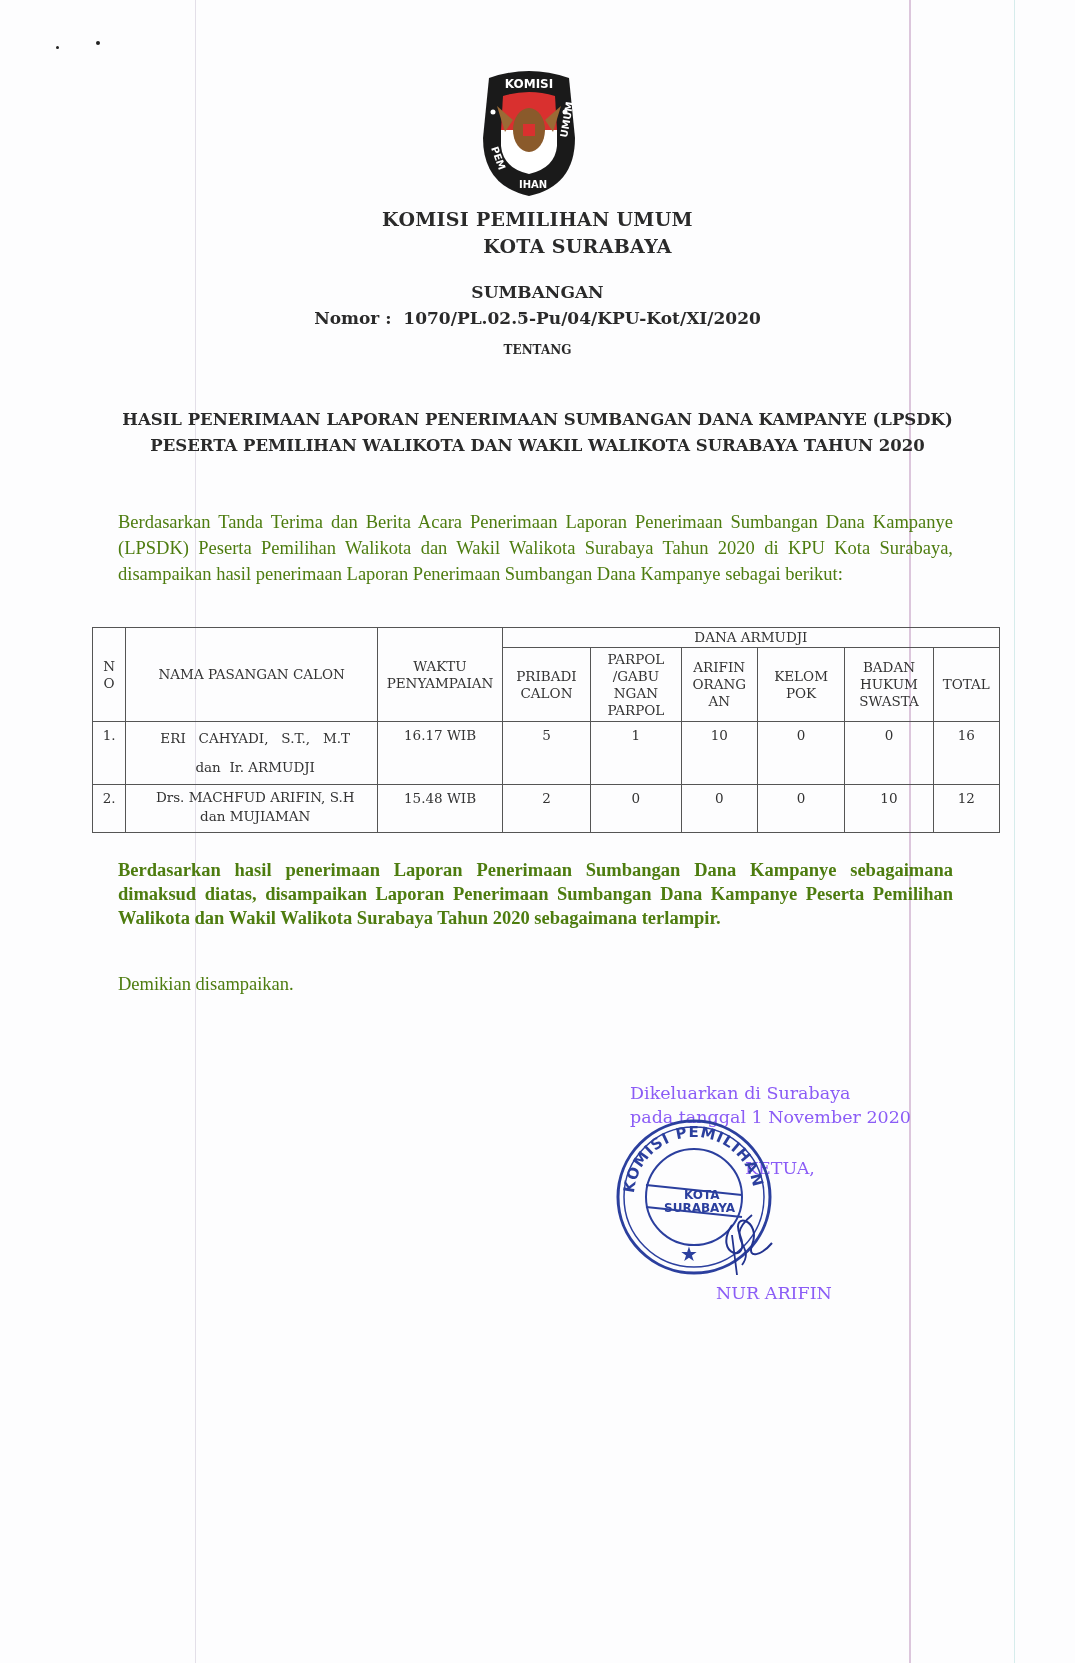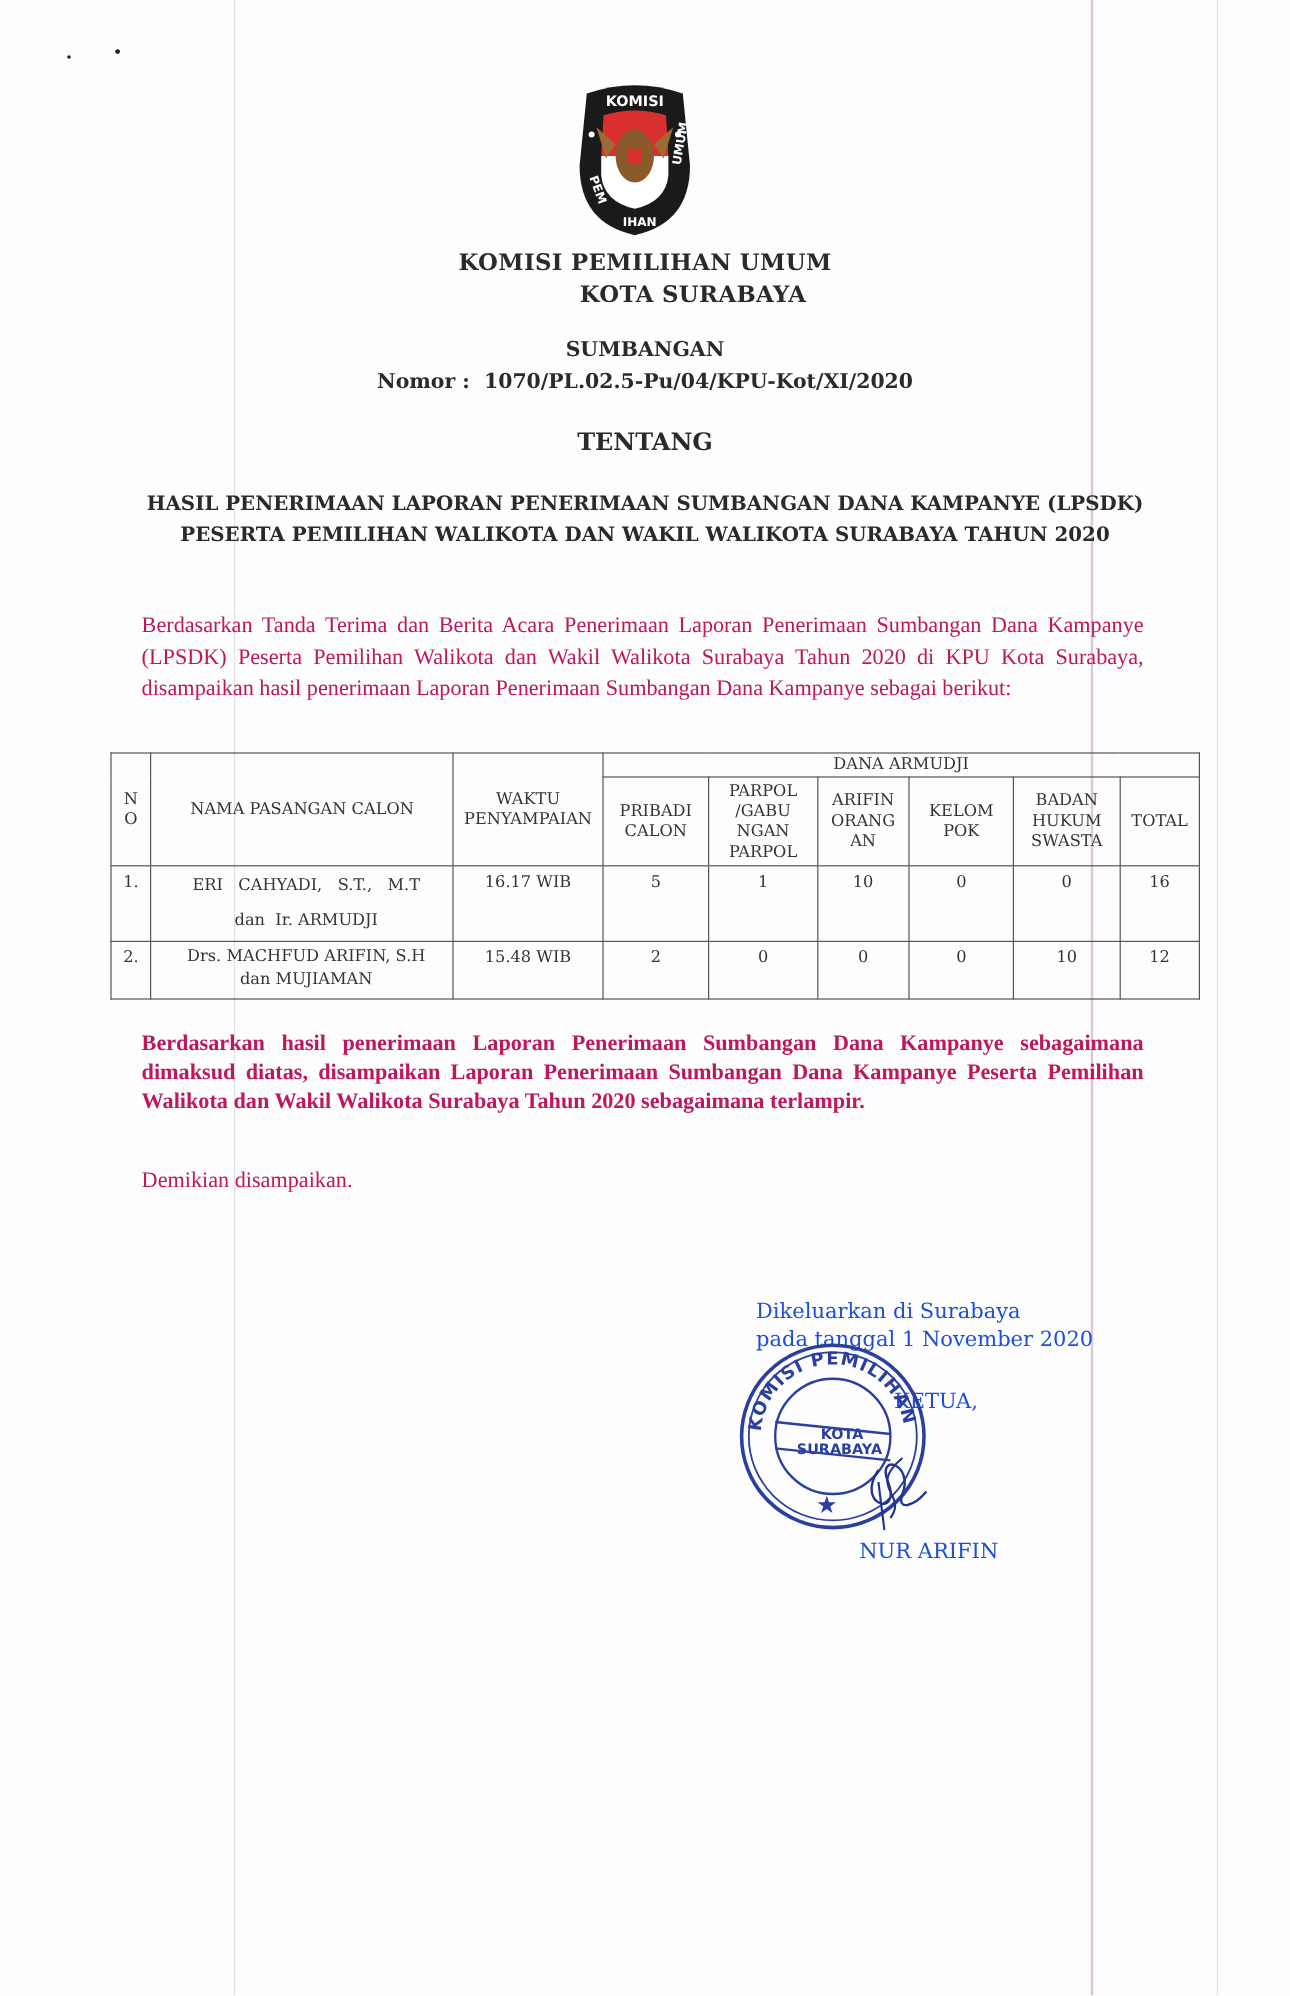--- a/index.html
+++ b/index.html
@@ -4,27 +4,27 @@
 <style>
   html,body{margin:0;padding:0;}
   body{width:1075px;height:1663px;background:#fdfdfe;position:relative;overflow:hidden;font-family:"DejaVu Serif","Liberation Serif",serif;color:#2a2a2a;}
   .vline{position:absolute;top:0;height:1663px;width:1px;}
   .speck{position:absolute;width:4px;height:4px;border-radius:50%;background:#222;}
   .logo{position:absolute;left:475px;top:68px;width:108px;height:132px;}
   .center{position:absolute;left:0;width:1075px;text-align:center;font-weight:bold;}
   .h1{font-size:19px;letter-spacing:0.3px;}
   .h2{font-size:17px;}
   .title{font-size:16.5px;font-family:"DejaVu Serif","Liberation Serif",serif;letter-spacing:0px;}
-  .para{position:absolute;left:118px;width:835px;font-size:18.5px;line-height:26px;text-align:justify;font-family:"Liberation Serif","DejaVu Serif",serif;color:#be185d;}
+  .para{position:absolute;left:118px;width:835px;font-size:18.5px;line-height:26px;text-align:justify;font-family:"Liberation Serif","DejaVu Serif",serif;color:#4d7c0f;}
   .para2{font-family:"Liberation Serif","DejaVu Serif",serif;}
   table.dk{position:absolute;left:92px;top:627px;width:908px;border-collapse:collapse;font-family:"DejaVu Serif","Liberation Serif",serif;font-size:13.5px;color:#333;}
   table.dk td, table.dk th{border:1px solid #555;font-weight:normal;text-align:center;vertical-align:middle;padding:2px 3px;line-height:17px;}
   table.dk .top{vertical-align:top;padding-top:5px;}
   table.dk .rowname{text-align:center;vertical-align:top;padding-left:10px;line-height:29px;}
-  .sig{position:absolute;font-family:"DejaVu Serif","Liberation Serif",serif;font-size:17.5px;color:#1d4ed8;}
+  .sig{position:absolute;font-family:"DejaVu Serif","Liberation Serif",serif;font-size:17.5px;color:#8b5cf6;}
   .stamp{position:absolute;left:612px;top:1115px;width:160px;height:160px;}
 </style>
 </head>
 <body>
 
 <div class="vline" style="left:195px;background:#e3dfe8;"></div>
 <div class="vline" style="left:909px;background:#dcc6dc;width:2px;"></div>
 <div class="vline" style="left:1014px;background:#d6ecec;"></div>
 <div class="speck" style="left:56px;top:46px;width:3px;height:3px;"></div>
 <div class="speck" style="left:96px;top:41px;"></div>
@@ -46,21 +46,21 @@
   </svg>
 </div>
 
 <div class="center h1" style="top:208px;">KOMISI PEMILIHAN UMUM</div>
 <div class="center h1" style="top:235px;margin-left:40px;">KOTA SURABAYA</div>
 <div class="center h2" style="top:282px;">SUMBANGAN</div>
 <div class="center h2" style="top:308px;">
   <span>Nomor :</span>&nbsp;
   <span>1070/PL.02.5-Pu/04/KPU-Kot/XI/2020</span>
 </div>
-<div class="center h2" style="top:356px;font-size:20px;">TENTANG</div>
+<div class="center h2" style="top:343px;font-size:12px;">TENTANG</div>
 <div class="center title" style="top:410px;">HASIL PENERIMAAN LAPORAN PENERIMAAN SUMBANGAN DANA KAMPANYE (LPSDK)</div>
 <div class="center title" style="top:436px;">PESERTA PEMILIHAN  WALIKOTA DAN WAKIL WALIKOTA SURABAYA TAHUN 2020</div>
 
 <div class="para" style="top:509px;text-indent:0;">Berdasarkan Tanda Terima dan Berita Acara Penerimaan Laporan Penerimaan Sumbangan Dana Kampanye (LPSDK) Peserta Pemilihan Walikota dan Wakil Walikota Surabaya Tahun 2020 di KPU Kota Surabaya, disampaikan hasil penerimaan Laporan Penerimaan Sumbangan Dana Kampanye sebagai berikut:</div>
 
 <table class="dk">
   <colgroup>
     <col style="width:33px">
       <col style="width:251px">
       <col style="width:124px">

